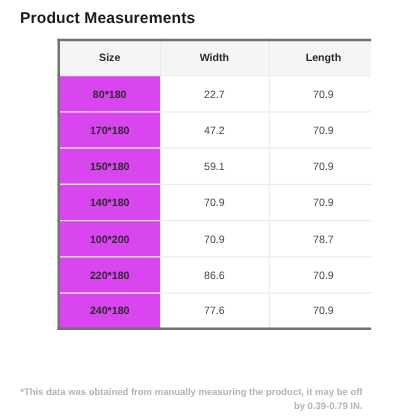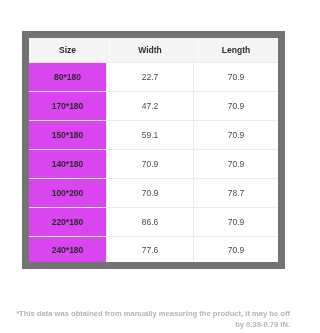--- a/index.html
+++ b/index.html
@@ -34,21 +34,22 @@
   .table-wrap {
     position: absolute;
     left: 22px;
     top: 31px;
     width: 256px;
   }
   table.measurements {
     border-collapse: collapse;
     width: 256px;
     table-layout: fixed;
-    border: 7px solid #737373;
+    border: 2px solid #737373;
+    margin-left: 24px;
   }
   table.measurements col.c-size   { width: 81px; }
   table.measurements col.c-width  { width: 87px; }
   table.measurements col.c-length { width: 88px; }
 
   table.measurements th,
   table.measurements td {
     border: 1px solid #ececec;
     height: 29px;
     padding: 0 2px;
@@ -87,20 +88,21 @@
     color: #b4b4b4;
     font-weight: bold;
     text-align: right;
   }
 </style>
 </head>
 <body>
 
 <div class="page">
 
+  <div class="page-title">Product Measurements</div>
 
   <div class="table-wrap">
     <table class="measurements">
       <colgroup>
         <col class="c-size">
         <col class="c-width">
         <col class="c-length">
       </colgroup>
       <thead>
         <tr>

